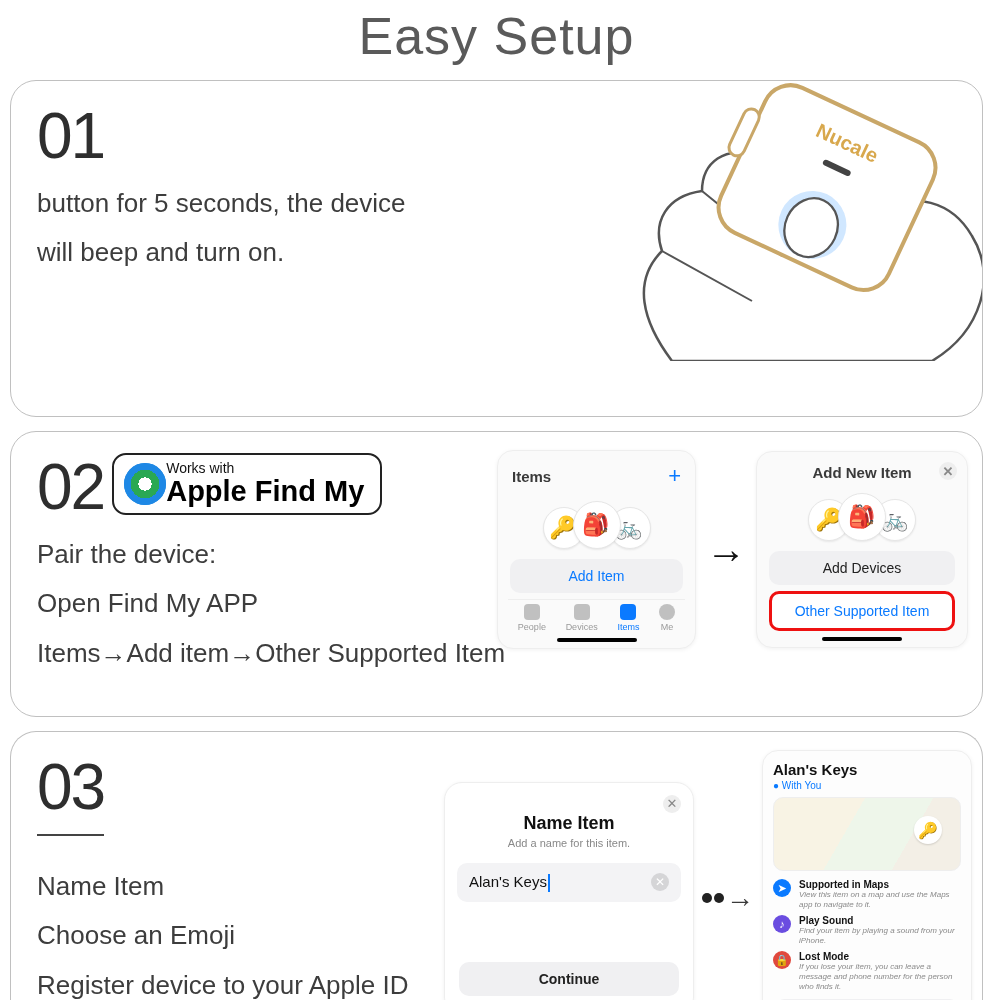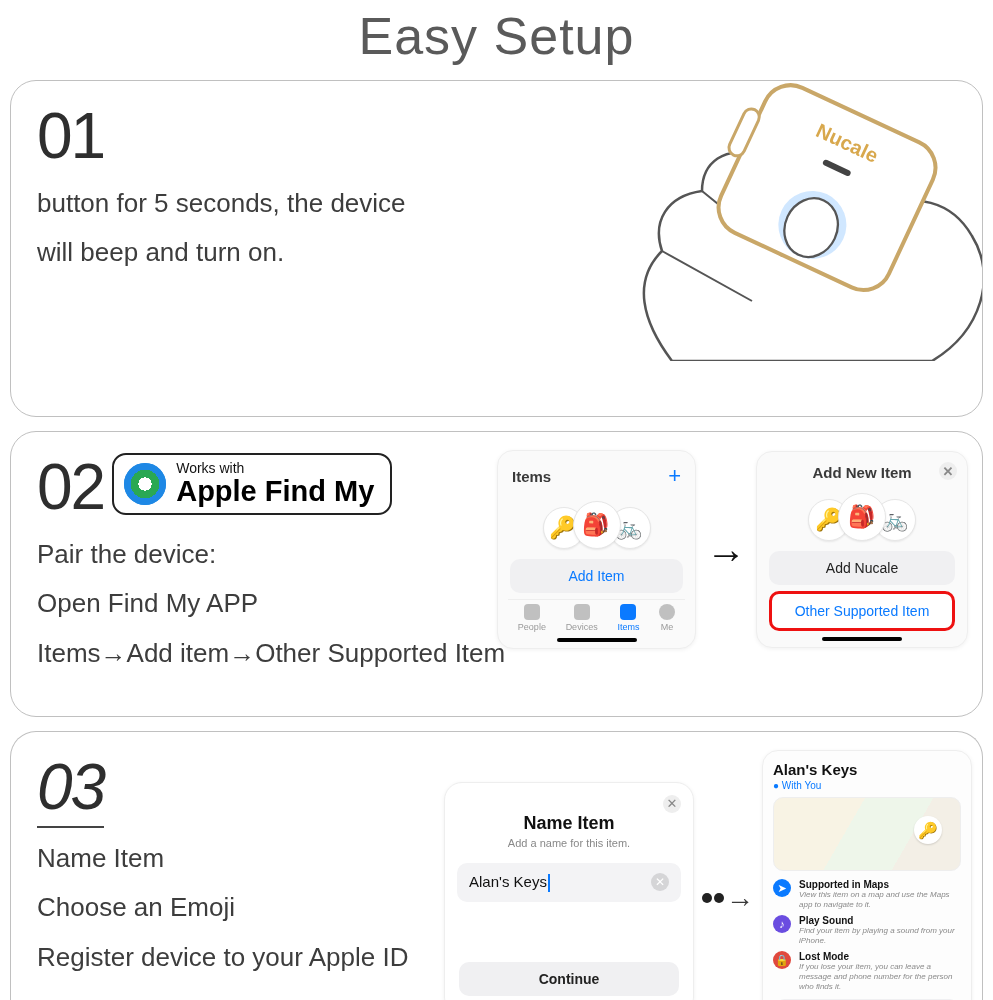--- a/index.html
+++ b/index.html
@@ -28,25 +28,25 @@
     overflow: hidden;
   }
   .stepnum {
     font-size: 64px;
     font-weight: 400;
     color: #2e2e2e;
     letter-spacing: -2px;
     margin-bottom: 6px;
   }
   .stepnum.thin { font-weight: 300; }
-  .stepnum.u { border-bottom: 2px solid #444; display:inline-block; padding-bottom:2px; margin-bottom:6px;font-style:italic;}
+  .stepnum.u { border-bottom: 2px solid #444; display:inline-block; padding-bottom:10px; margin-bottom:26px;}
   .body { font-size: 26px; line-height: 1.9; color:#3d3d3d; font-weight:400;}
   .body .line { display:block; }
   .badge-findmy {
-    display:inline-flex; align-items:center; gap:10px;
+    display:inline-flex; align-items:center; 
     border:2px solid #222; border-radius:14px;
     padding:6px 16px 6px 10px; background:#fff;
     vertical-align: middle; margin-left: 8px; position:relative; top:-6px;
   }
   .findmy-ring {
     width:42px;height:42px;border-radius:50%;
     background: radial-gradient(circle at 50% 50%, #fff 0 22%, #2aa853 22% 48%, #1e88e5 48% 100%);
     position:relative;
   }
   .findmy-ring::after{
@@ -213,21 +213,21 @@
     <div class="phone-card" style="width:212px;">
       <div class="pc-head" style="justify-content:center;position:relative;">
         <span>Add New Item</span>
         <span class="pc-close" style="position:absolute;right:0;top:0;">✕</span>
       </div>
       <div class="icon-cluster">
         <div class="chip">🔑</div>
         <div class="chip mid">🎒</div>
         <div class="chip">🚲</div>
       </div>
-      <div class="btn-pill dark">Add Nucale</div>
+      <div class="btn-pill dark">Add Devices</div>
       <div class="btn-pill red-outline">Other Supported Item</div>
       <div class="home-ind"></div>
     </div>
   </div>
 </section>
 
 <section class="card" style="height:288px;border-bottom:none;border-bottom-left-radius:0;border-bottom-right-radius:0;">
   <div class="stepnum u">03</div>
   <div class="body">
     <span class="line">Name Item</span>

